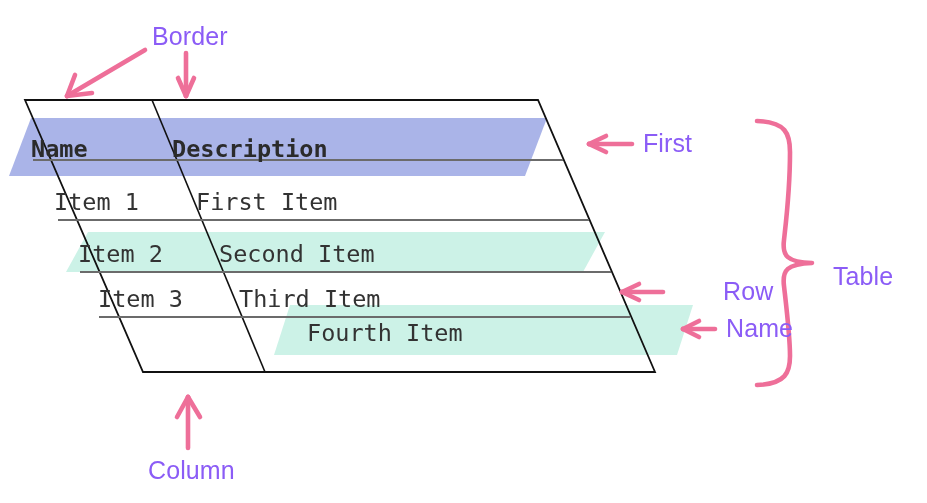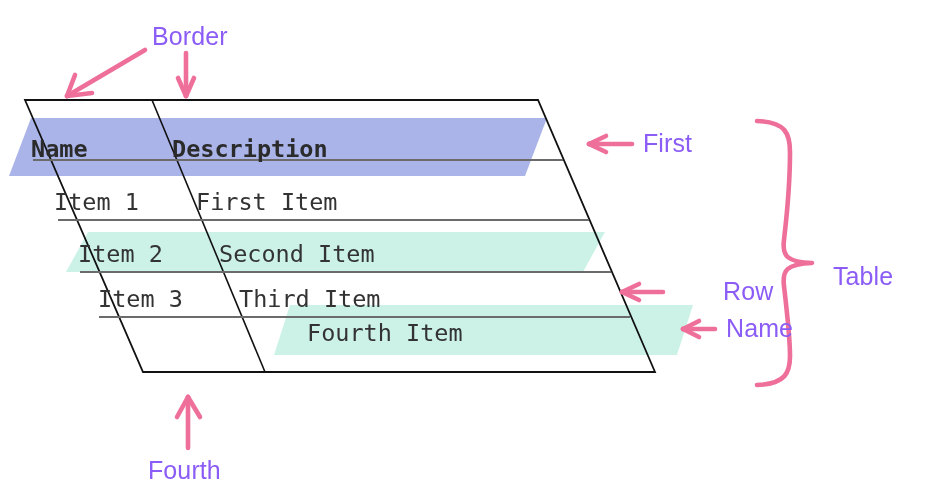--- a/index.html
+++ b/index.html
@@ -146,15 +146,15 @@
   <div class="annot-label" style="left:152px; top:24px;">Border</div>
 
   <div class="annot-label" style="left:643px; top:131px;">First</div>
 
   <div class="annot-label" style="left:833px; top:264px;">Table</div>
 
   <div class="annot-label" style="left:675px; top:279px;margin-left:48px;">Row</div>
 
   <div class="annot-label" style="left:726px; top:316px;">Name</div>
 
-  <div class="annot-label" style="left:148px; top:458px;">Fourth</div>
+  <div class="annot-label" style="left:148px; top:458px;">Column</div>
 
 </div>
 
 </body></html>

